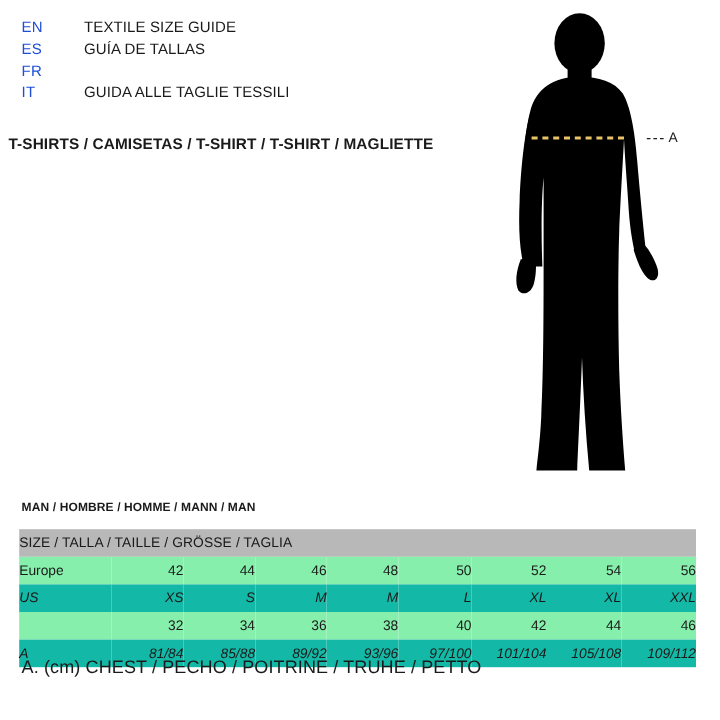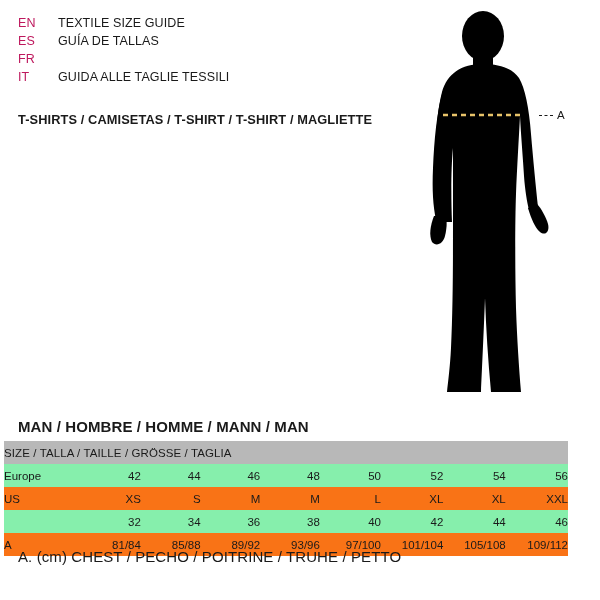--- a/index.html
+++ b/index.html
@@ -31,31 +31,32 @@
   .lang-row {
     display: flex;
     align-items: baseline;
     height: 18px;
     font-size: 12.5px;
     letter-spacing: 0.1px;
   }
   .lang-code {
     width: 40px;
     flex: 0 0 40px;
-    color: #be185d;
+    color: #1d4ed8;
   }
   .lang-text {
     color: #1a1a1a;
     white-space: nowrap;
+    margin-left: 12px;
   }
 
   
   .cat-block {
     position: absolute;
-    left: 18px;
+    left: 7px;
     top: 110px;
     width: 420px;
   }
   .cat-line {
     font-size: 12.8px;
     font-weight: bold;
     line-height: 19px;
     white-space: nowrap;
     letter-spacing: 0.1px;
   }
@@ -85,27 +86,27 @@
     top: 107px;
     width: 14px;
     border-top: 1px dashed #1a1a1a;
   }
 
   
   .table-title {
     position: absolute;
     left: 18px;
     top: 418px;
-    font-size: 15px;
+    font-size: 10px;
     font-weight: bold;
     letter-spacing: 0.1px;
   }
   table.size-table {
     position: absolute;
-    left: 4px;
+    left: 16px;
     top: 441px;
     width: 564px;
     border-collapse: collapse;
     font-size: 11.5px;
   }
   table.size-table td {
     padding: 3px 0 3px 0;
     height: 17px;
     vertical-align: middle;
   }
@@ -114,21 +115,22 @@
   }
   tr.head-row td {
     font-size: 11.5px;
     color: #1a1a1a;
     letter-spacing: 0.1px;
   }
   tr.shade td {
     background: #86efac;
   }
   tr.plain td {
-    background: #f97316;
+    background: #14b8a6;
+    font-style: italic;
   }
   td.col-label {
     width: 88px;
     padding-left: 3px;
   }
   td.col-val {
     width: 68px;
     text-align: right;
   }
 

